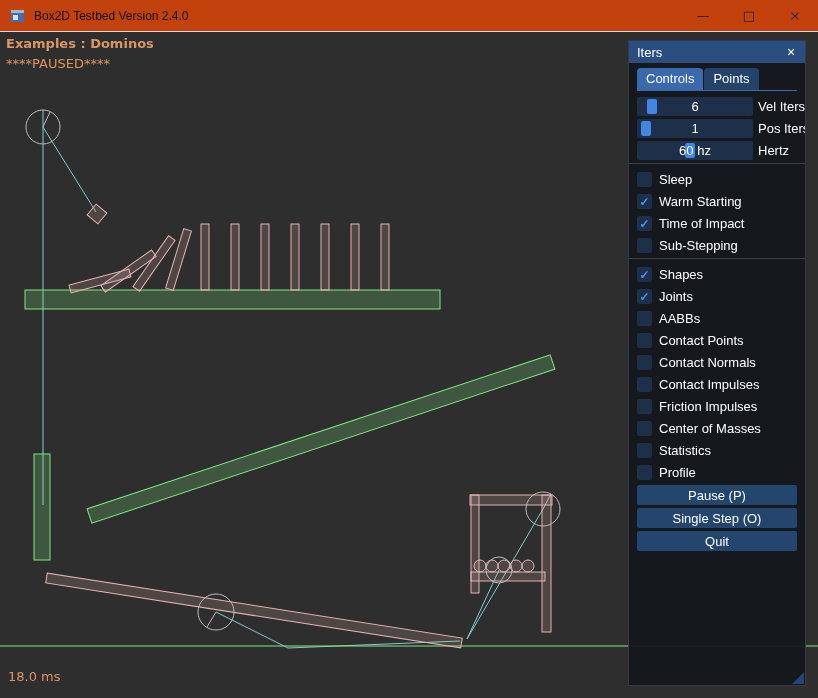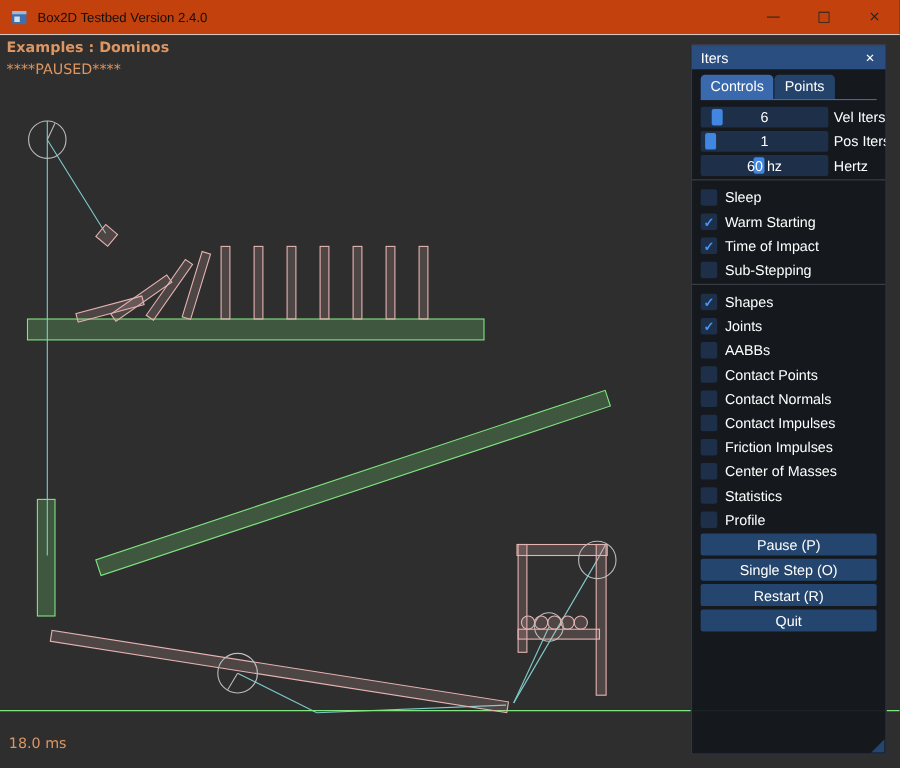--- a/index.html
+++ b/index.html
@@ -277,18 +277,17 @@
       <span class="cb"></span>
       <span class="cb-label">Statistics</span>
     </div>
     <div class="row">
       <span class="cb"></span>
       <span class="cb-label">Profile</span>
     </div>
 
     <div class="btn">Pause (P)</div>
     <div class="btn">Single Step (O)</div>
-    <div class="btn">Restart (R)</div>
     <div class="btn">Quit</div>
 
   </div>
   <div class="grip"></div>
 </div>
 
 </body></html>

